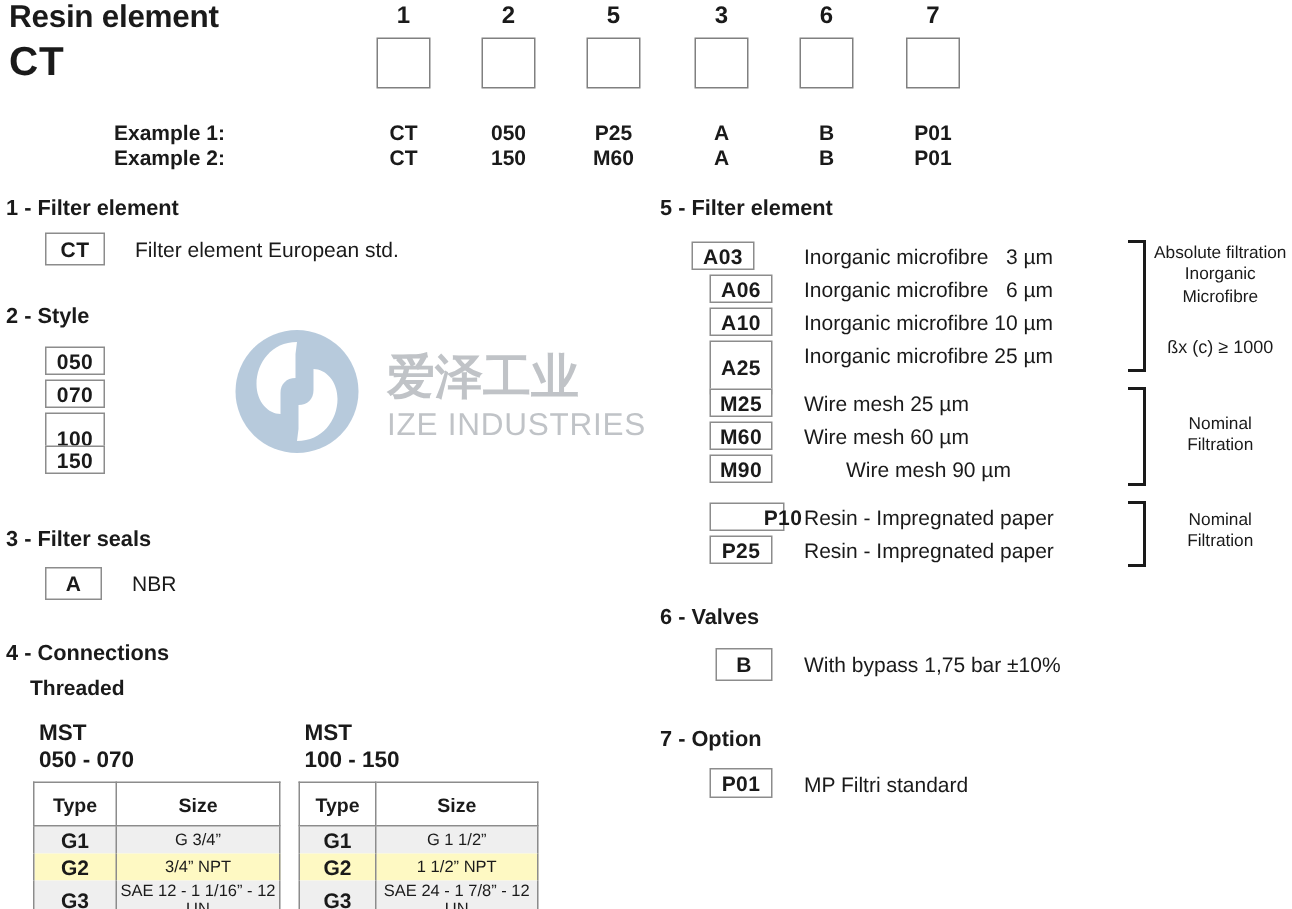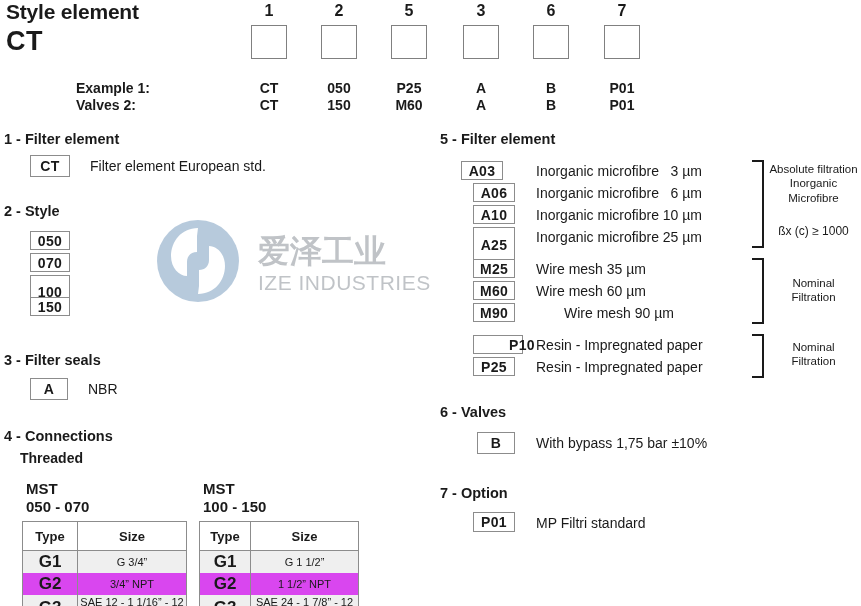--- a/index.html
+++ b/index.html
@@ -127,24 +127,24 @@
     font-weight: bold;
     height: 26px;
     background: #ffffff;
   }
   .mst-tbl td {
     border-left: 1px solid #8c8c8c;
     border-right: 1px solid #8c8c8c;
     font-size: 11px;
     height: 15px;
     text-align: center;
-    background: #d946ef;
+    background: #fef9c3;
   }
   .mst-tbl td.type-cell {
-    font-size: 17px;
+    font-size: 14px;
     font-weight: bold;
   }
   .mst-tbl tr.alt td {
     background: #efefef;
   }
   .mst-tbl tr.alt td.type-cell {
     background: #efefef;
   }
 
   
@@ -162,40 +162,40 @@
 <div id="watermark">
   <svg width="280" height="86" viewBox="0 0 280 86">
     <circle cx="43" cy="43" r="41" id="wm-circle" fill="#8cabc8"></circle>
     <path d="M43 10 C26 10 16 24 16 38 C16 50 24 58 32 58 L32 44 C32 38 36 34 42 34 L42 18 Z
              M43 76 C60 76 70 62 70 48 C70 36 62 28 54 28 L54 42 C54 48 50 52 44 52 L44 68 Z" fill="#ffffff"></path>
     <text x="103" y="44" font-size="32" font-weight="bold" font-family="'DejaVu Sans', sans-serif" id="wm-cn" fill="#9aa0a6">爱泽工业</text>
     <text x="103" y="72" font-size="21" letter-spacing="0.5" font-family="'Liberation Sans', sans-serif" id="wm-en" fill="#9aa0a6">IZE INDUSTRIES</text>
   </svg>
 </div>
 
-<div class="hdr-title">Style element</div>
+<div class="hdr-title">Resin element</div>
 <div class="hdr-ct">CT</div>
 
 <div id="header-columns">
     <div class="col-num" style="left: 250px;">1</div>
     <div class="col-box" style="left: 251px;"></div>
     <div class="col-num" style="left: 320px;">2</div>
     <div class="col-box" style="left: 321px;"></div>
     <div class="col-num" style="left: 390px;">5</div>
     <div class="col-box" style="left: 391px;"></div>
     <div class="col-num" style="left: 462px;">3</div>
     <div class="col-box" style="left: 463px;"></div>
     <div class="col-num" style="left: 532px;">6</div>
     <div class="col-box" style="left: 533px;"></div>
     <div class="col-num" style="left: 603px;">7</div>
     <div class="col-box" style="left: 604px;"></div>
   </div>
 
 <div class="ex-label" style="top:80px;">Example 1:</div>
-<div class="ex-label" style="top:97px;">Valves 2:</div>
+<div class="ex-label" style="top:97px;">Example 2:</div>
 <div id="example-values">
     <div class="ex-val" style="left: 250px; top: 80px;">CT</div>
     <div class="ex-val" style="left: 320px; top: 80px;">050</div>
     <div class="ex-val" style="left: 390px; top: 80px;">P25</div>
     <div class="ex-val" style="left: 462px; top: 80px;">A</div>
     <div class="ex-val" style="left: 532px; top: 80px;">B</div>
     <div class="ex-val" style="left: 603px; top: 80px;">P01</div>
     <div class="ex-val" style="left: 250px; top: 97px;">CT</div>
     <div class="ex-val" style="left: 320px; top: 97px;">150</div>
     <div class="ex-val" style="left: 390px; top: 97px;">M60</div>
@@ -283,21 +283,21 @@
 <div class="desc" style="left:536px; top:229px;">Inorganic microfibre 25 µm</div>
 <div class="bracket" style="left:752px; top:160px; width:12px; height:88px;"></div>
 <div class="desc-sm" style="left:766px; top:162px; width:95px;">Absolute filtration
 Inorganic
 Microfibre</div>
 <div class="desc-sm" style="left:766px; top:224px; width:95px; font-size:12px;">ßx (c) ≥ 1000</div>
 
 <div class="code-box" style="left:473px; top:259px; width:42px; height:19px;">M25</div>
 <div class="code-box" style="left:473px; top:281px; width:42px; height:19px;">M60</div>
 <div class="code-box" style="left:473px; top:303px; width:42px; height:19px;">M90</div>
-<div class="desc" style="left:536px; top:261px;">Wire mesh 35 µm</div>
+<div class="desc" style="left:536px; top:261px;">Wire mesh 25 µm</div>
 <div class="desc" style="left:536px; top:283px;">Wire mesh 60 µm</div>
 <div class="desc" style="left:564px; top:305px;">Wire mesh 90 µm</div>
 <div class="bracket" style="left:752px; top:258px; width:12px; height:66px;"></div>
 <div class="desc-sm" style="left:766px; top:276px; width:95px;">Nominal
 Filtration</div>
 
 <div class="code-box" style="left:473px; top:335px; width:42px; height:19px;padding-left:48px;">P10</div>
 <div class="code-box" style="left:473px; top:357px; width:42px; height:19px;">P25</div>
 <div class="desc" style="left:536px; top:337px;">Resin - Impregnated paper</div>
 <div class="desc" style="left:536px; top:359px;">Resin - Impregnated paper</div>

